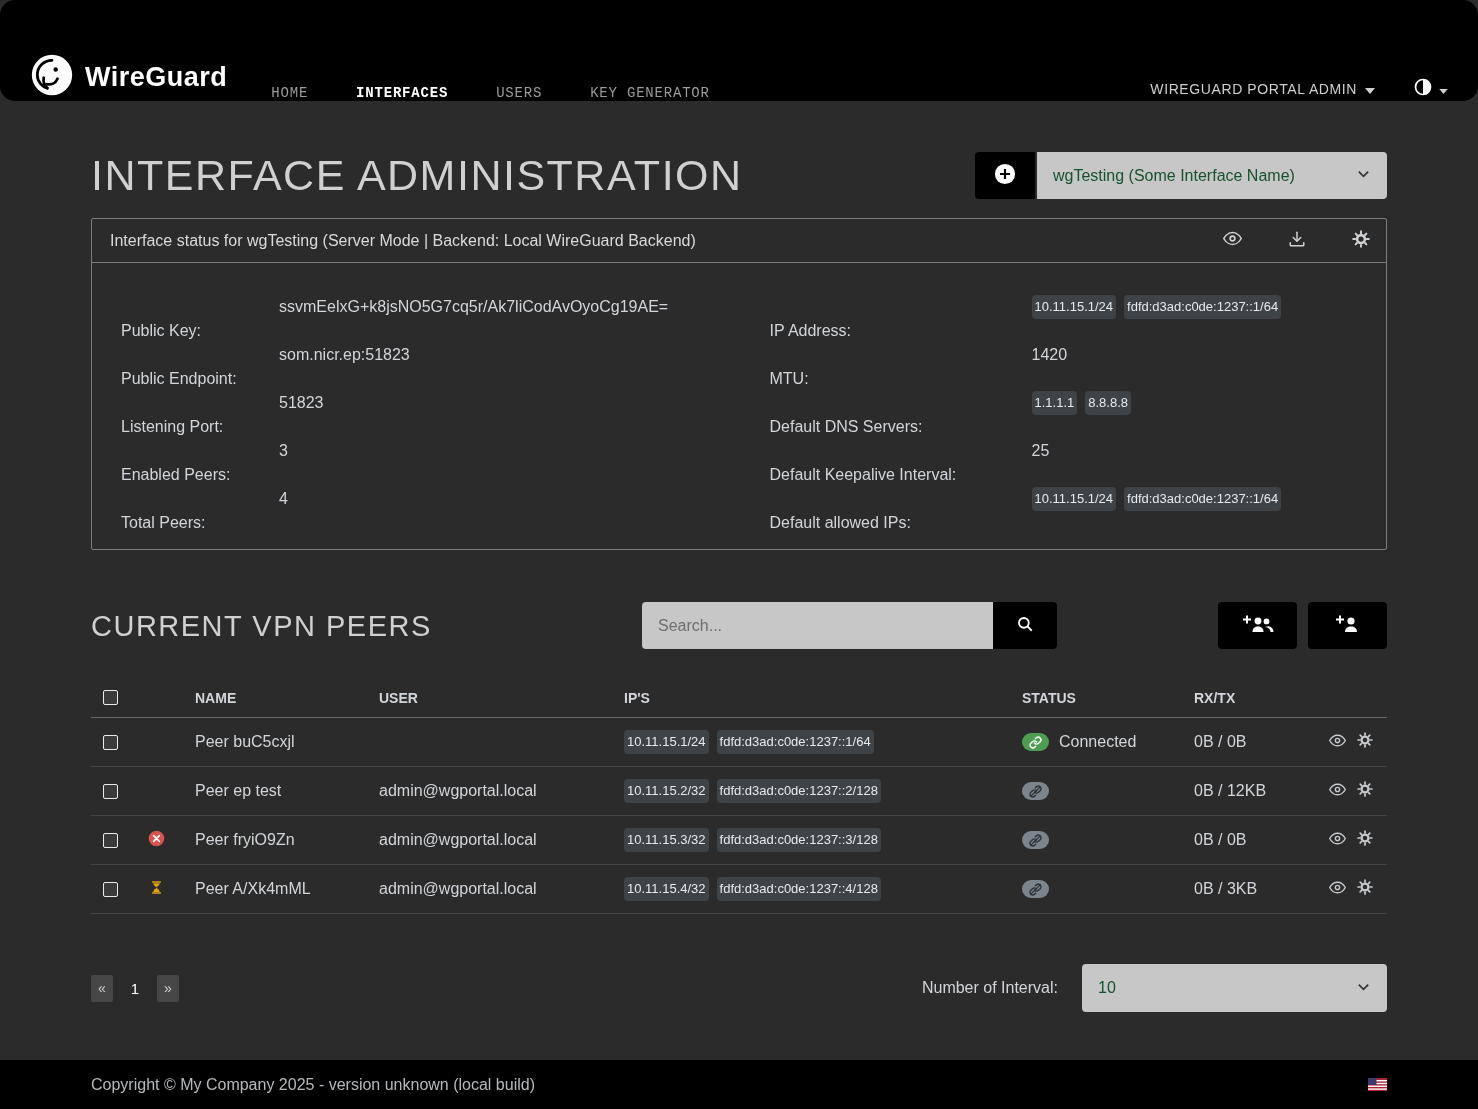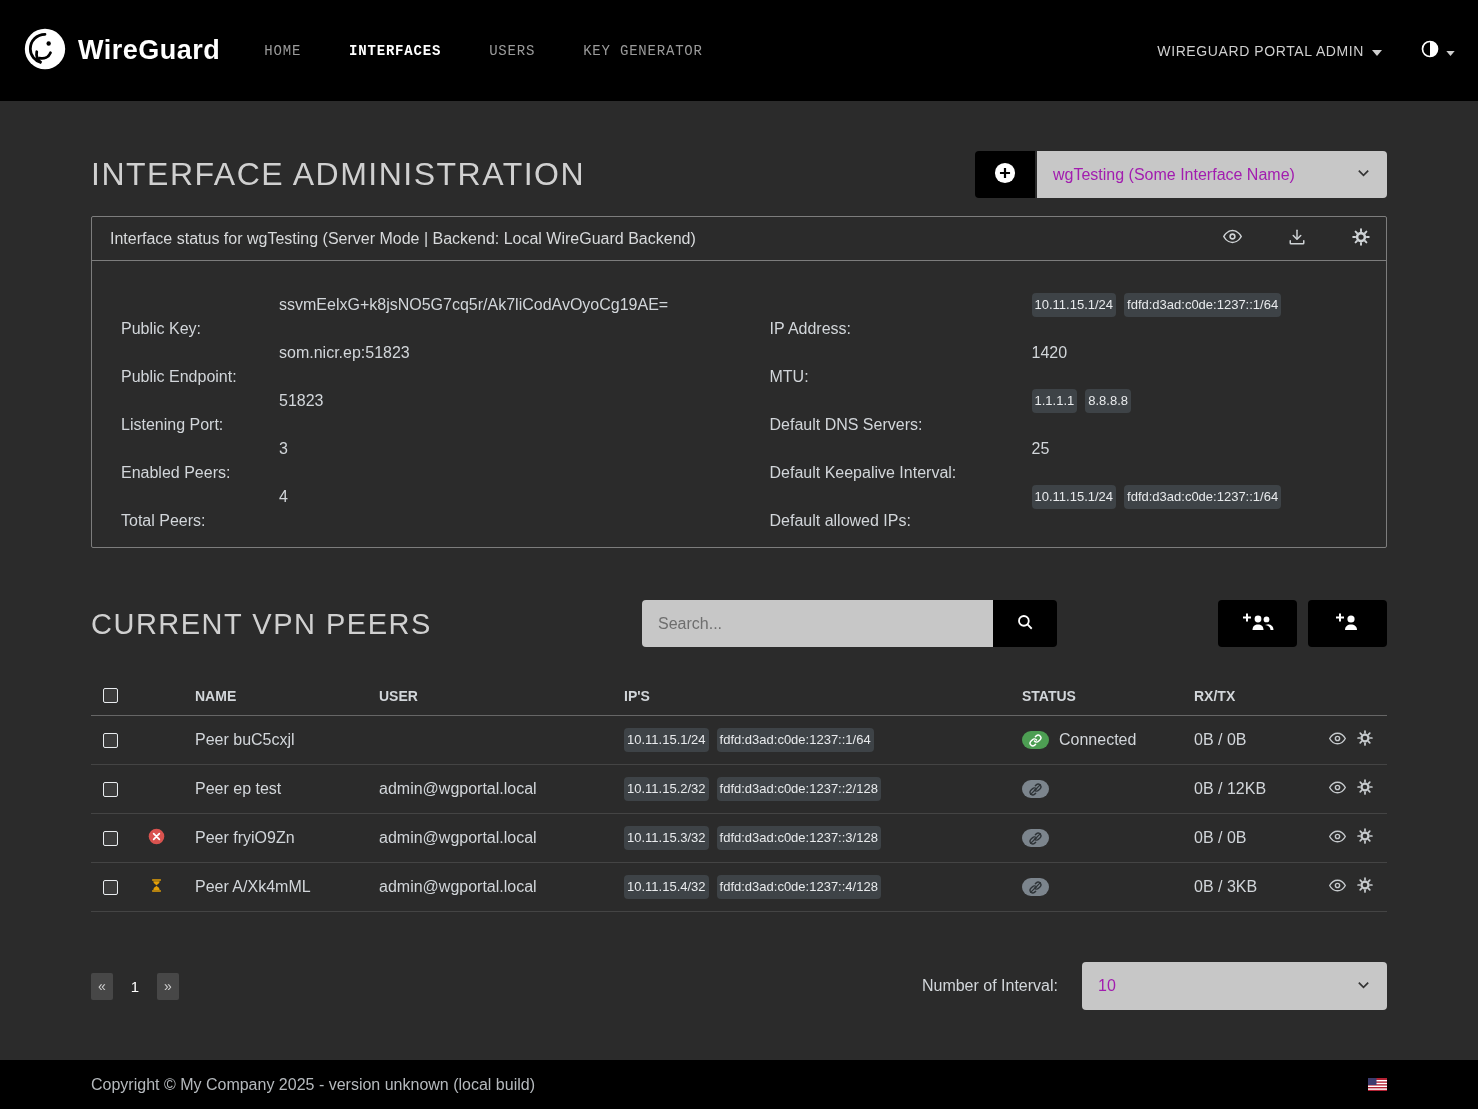--- a/index.html
+++ b/index.html
@@ -1,38 +1,38 @@
 <!DOCTYPE html>
 <html><head>
 <meta charset="utf-8">
 <style>
   *{margin:0;padding:0;box-sizing:border-box;}
   html,body{width:1478px;height:1109px;}
   body{background:#2b2b2b;font-family:"Liberation Sans",sans-serif;color:#d4d8dc;display:flex;flex-direction:column;overflow:hidden;}
   a{text-decoration:none;color:inherit;cursor:pointer;}
 
   
-  .navbar{background:#000;height:101px;display:flex;align-items:center;padding:0 23px;flex-shrink:0;}
+  .navbar{background:#000;height:101px;display:flex;align-items:flex-end;padding:0 30px;flex-shrink:0;border-radius:15px;}
   .brand{display:flex;align-items:center;gap:11px;margin-right:44px;cursor:pointer;}
   .brand-text{font-size:27px;font-weight:700;color:#fff;letter-spacing:.5px;}
   .nav-links{display:flex;align-items:center;gap:48px;font-family:Liberation Mono, monospace;}
   .nav-link{font-size:14px;letter-spacing:.8px;color:#9b9b9b;}
   .nav-link.active{color:#fff;font-weight:700;}
   .nav-right{margin-left:auto;display:flex;align-items:center;gap:38px;}
   .admin-dropdown{display:flex;align-items:center;gap:8px;font-size:14px;letter-spacing:.6px;color:#cfcfcf;cursor:pointer;}
   .theme-toggle{display:flex;align-items:center;gap:6px;cursor:pointer;}
 
   
   .container{width:1296px;margin:0 auto;flex:1 0 auto;padding-top:50px;}
   .page-head{display:flex;align-items:center;justify-content:space-between;margin-bottom:18px;}
-  .page-title{font-size:32px;font-weight:500;letter-spacing:1.5px;color:#d0d0d0;}
+  .page-title{font-size:43px;font-weight:500;letter-spacing:1.5px;color:#d0d0d0;}
   .iface-controls{display:flex;gap:2px;}
   .btn-black{background:#000;border:none;border-radius:4px;display:flex;align-items:center;justify-content:center;cursor:pointer;color:#fff;}
   .btn-plus{width:60px;height:47px;border-radius:4px 0 0 4px;}
-  .select{background:#c7c7c7;color:#a21caf;display:flex;align-items:center;justify-content:space-between;padding:0 16px;font-size:16px;cursor:pointer;}
+  .select{background:#c7c7c7;color:#14532d;display:flex;align-items:center;justify-content:space-between;padding:0 16px;font-size:16px;cursor:pointer;}
   .iface-select{width:350px;height:47px;border-radius:0 4px 4px 0;}
 
   
   .card{border:1px solid #7d7d7d;border-radius:2px;margin-bottom:48px;}
   .card-header{height:44px;border-bottom:1px solid #7d7d7d;display:flex;align-items:center;padding:0 16px 0 18px;font-size:16px;color:#d8dadc;}
   .card-actions{margin-left:auto;display:flex;align-items:center;gap:46px;color:#cfd3d6;}
   .icon-btn{cursor:pointer;display:flex;align-items:center;}
   .card-body{display:grid;grid-template-columns:1fr 1fr;padding:20px 16px 26px 29px;}
   .col-right{padding-left:24px;}
   .field-row{display:flex;align-items:center;height:48px;font-size:16px;color:#d2d6da;}

